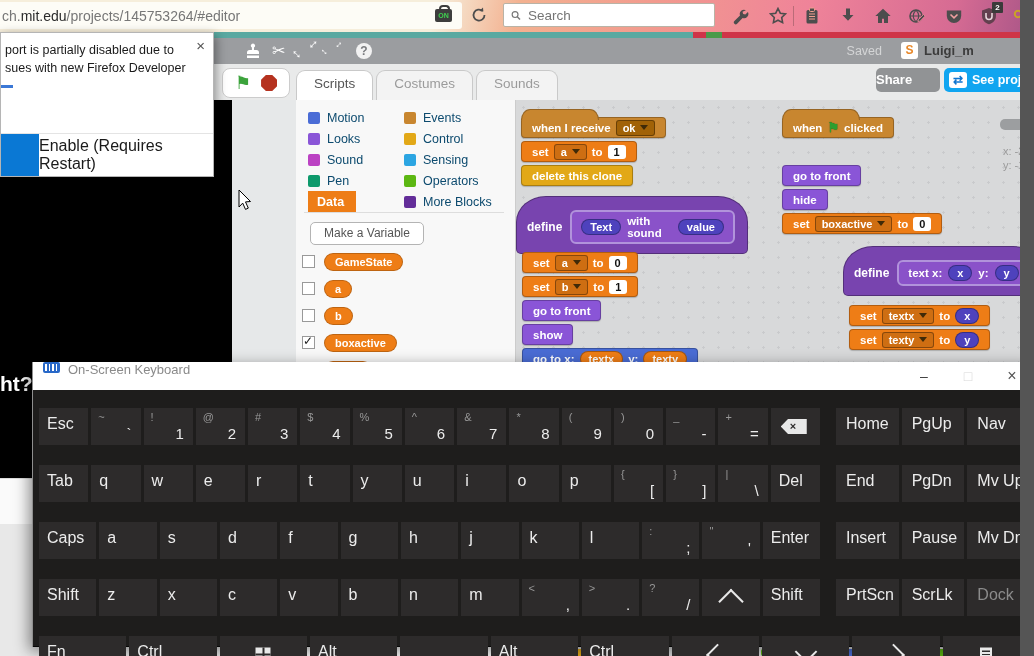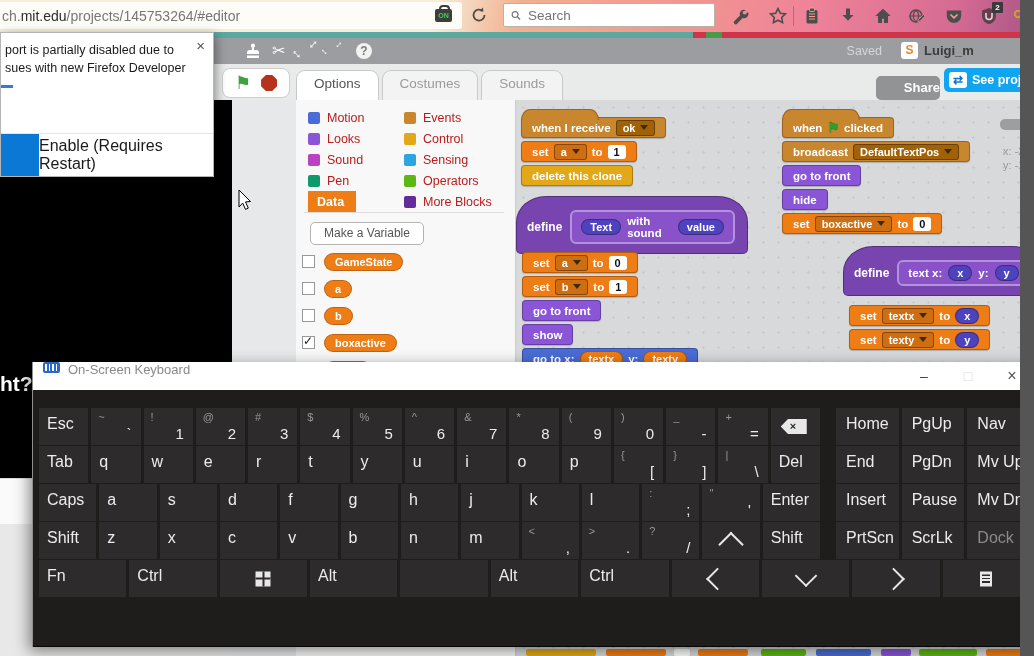--- a/index.html
+++ b/index.html
@@ -52,41 +52,41 @@
   .sc-header{position:absolute;left:0;top:64px;width:1034px;height:36px;background:#e9eaea}
   .flagbox{position:absolute;left:222px;top:4px;width:66px;height:28px;background:#fff;border:1px solid #ccc;
     border-radius:8px;display:flex;align-items:center;justify-content:center;gap:10px}
   .flag{color:#3ca33c;font-size:18px;line-height:18px}
   .stop{width:16px;height:16px;background:#b5321f;
     clip-path:polygon(30% 0,70% 0,100% 30%,100% 70%,70% 100%,30% 100%,0 70%,0 30%)}
   .tabs{position:absolute;left:296px;top:6px;display:flex;gap:3px;height:30px}
   .tab{padding:5px 17px 0 17px;font-size:13.5px;color:#9b9b9b;background:#f3f3f3;border:1px solid #c9c9c9;
     border-bottom:none;border-radius:9px 9px 0 0}
   .tab[data-active="1"]{background:#fff;color:#555;font-weight:normal}
-  .share-btn{position:absolute;left:876px;top:12px;width:64px;height:24px;background:#919395;border-radius:5px;
-    color:#fff;font-weight:bold;font-size:13px;text-align:right;line-height:24px}
+  .share-btn{position:absolute;left:876px;top:4px;width:64px;height:24px;background:#919395;border-radius:5px;
+    color:#fff;font-weight:bold;font-size:13px;text-align:left;line-height:24px}
   .seeproj-btn{position:absolute;left:944px;top:4px;width:90px;height:24px;background:#10a5f0;border-radius:5px 0 0 5px;
     color:#fff;font-weight:bold;font-size:12.5px;display:flex;align-items:center;gap:5px;padding-left:5px;
     box-sizing:border-box;overflow:hidden;white-space:nowrap}
   .swapchip{width:18px;height:16px;background:#fff;border-radius:3px;color:#1076d0;font-size:12px;font-weight:bold;
     text-align:center;line-height:16px;flex:0 0 auto}
 
   
   .stage-col{position:absolute;left:0;top:100px;width:232px;height:556px}
   .stage-black{position:absolute;left:0;top:0;width:232px;height:378px;background:#000}
   .stage-text{position:absolute;left:0px;top:272px;color:#fff;font-size:21px;font-weight:bold}
   .stage-white{position:absolute;left:0;top:378px;width:232px;height:46px;background:#fafafa;border-top:1px solid #ddd}
   .stage-gray{position:absolute;left:0;top:424px;width:232px;height:132px;background:#e8e8e8}
   .band{position:absolute;left:232px;top:100px;width:64px;height:556px;background:#e6e8e9}
   .palette{position:absolute;left:296px;top:100px;width:220px;height:556px;background:#f8f8f8;
     border-right:1px solid #ccc;box-sizing:border-box}
   .cat-col{position:absolute;top:7px}
   .cat-col.left{left:12px;width:92px}
   .cat-col.right{left:108px;width:104px}
-  .cat-row{display:flex;align-items:center;gap:7px;height:21px;font-size:12.5px;color:#b91c1c;width:max-content}
+  .cat-row{display:flex;align-items:center;gap:7px;height:21px;font-size:12.5px;color:#0c4a6e;width:max-content}
   .cat-row .swatch{width:12px;height:12px;border-radius:2px;flex:0 0 auto}
   .cat-row[data-selected="1"]{background:#ee7d16;color:#fff;font-weight:bold;border-radius:0;padding:0 12px 0 9px}
   .pal-div{position:absolute;left:8px;top:112px;width:200px;height:1px;background:#ddd}
   .makevar{position:absolute;left:14px;top:122px;width:112px;height:21px;background:#fff;border:1px solid #b4b4b4;
     border-radius:5px;font-size:12px;color:#555;text-align:center;line-height:21px}
   .vars{position:absolute;left:6px;top:152px}
   .var-row{display:flex;align-items:center;gap:9px;margin-bottom:8px;height:19px}
   .cb{width:11px;height:11px;background:#fff;border:1px solid #999;position:relative}
   .cb[data-checked="1"]::after{content:"\2713";position:absolute;left:0;top:-3px;font-size:12px;color:#222}
   .vpill{background:#ee7d16;border:1px solid rgba(0,0,0,.2);border-radius:10px;color:#fff;font-weight:bold;
@@ -140,21 +140,21 @@
   .kbicon{width:17px;height:11px;background:#2868c8;border-radius:2px;margin:0 8px 0 10px;position:relative}
   .kbicon::after{content:"";position:absolute;left:2px;top:2px;right:2px;bottom:2px;
     background:repeating-linear-gradient(90deg,#fff 0 1.5px,transparent 1.5px 3.5px)}
   .osk-title .ttext{font-size:13px;color:#8a8a8a;flex:1}
   .wctl{width:44px;height:28px;display:flex;align-items:center;justify-content:center;font-size:14px}
   .wctl.min{color:#444}
   .wctl.max{color:#d9d9d9}
   .wctl.cls{color:#555;font-size:16px}
   .osk-body{position:absolute;left:0;top:28px;width:100%;height:257px;background:#1e1d1c;
     padding:18px 4px 0 6px;box-sizing:border-box;border-bottom:1px solid #060606}
-  .krow{display:flex;gap:16px;height:37px;margin-bottom:1px}
+  .krow{display:flex;gap:16px;height:37px;margin-bottom:20px}
   .kmain{flex:1;display:flex;gap:3px}
   .kright{width:194px;display:flex;gap:3px;flex:0 0 auto}
   .key{position:relative;flex:1 1 0;background:#2d2b2b;color:#ececec}
   .klabel{position:absolute;top:7px;left:8px;font-size:16px;color:#ececec;white-space:nowrap}
   .kshift{position:absolute;top:3px;left:7px;font-size:11px;color:#979797}
   .kmainchar{position:absolute;bottom:3px;right:9px;font-size:15px;color:#ececec}
   .rkey .klabel{left:10px}
   .key[data-small="1"] .klabel{font-size:12px;top:11px}
   .key[data-dim="1"] .klabel{color:#8b8b8b}
   .kglyph{display:none}
@@ -256,21 +256,21 @@
   </div>
 
   <div class="sc-header">
     <div class="flagbox">
       <span class="flag">⚑</span>
       <span class="stop"></span>
     </div>
     <div class="tabs">
 
     <div class="tab" data-active="1">
-          <span>Options</span>
+          <span>Scripts</span>
         </div>
         <div class="tab">
           <span>Costumes</span>
         </div>
         <div class="tab">
           <span>Sounds</span>
         </div>
       </div>
     <div class="share-btn">Share</div>
     <div class="seeproj-btn">
@@ -420,27 +420,20 @@
       <span>go to x:</span>
       <span class="ovar">textx</span>
       <span>y:</span>
       <span class="ovar">texty</span>
     </div>
 
     <div class="blk events hat" style="left:266px;top:17px">
       <span>when</span>
       <span class="blkflag">⚑</span>
       <span>clicked</span>
-    </div>
-    <div class="blk events" style="left:266px;top:41px">
-      <span>broadcast</span>
-      <span class="dd">
-        <span>DefaultTextPos</span>
-        <span class="caret"></span>
-      </span>
     </div>
     <div class="blk looks" style="left:266px;top:65px">
       <span>go to front</span>
     </div>
     <div class="blk looks" style="left:266px;top:89px">
       <span>hide</span>
     </div>
     <div class="blk data" style="left:266px;top:113px">
       <span>set</span>
       <span class="dd">

